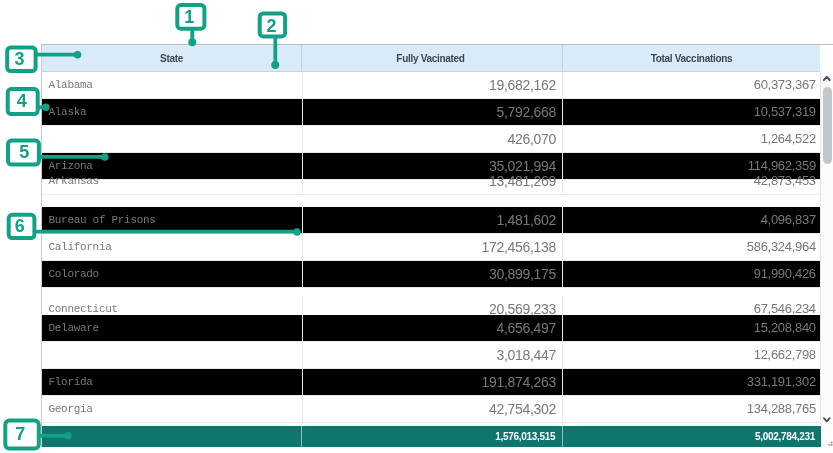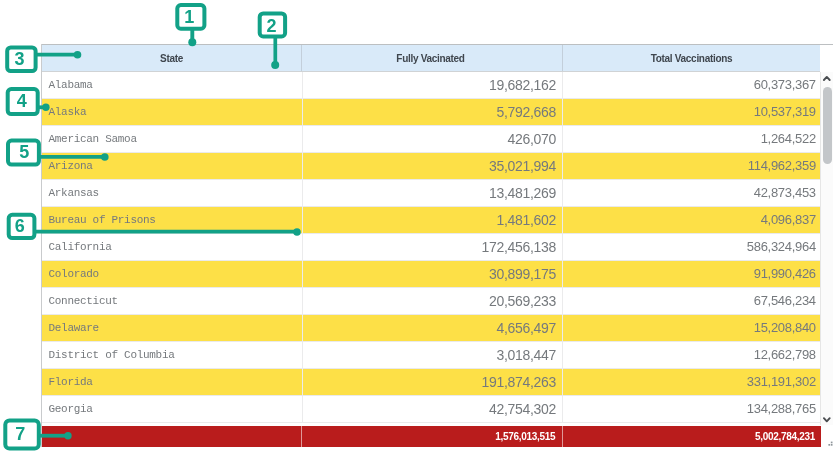--- a/index.html
+++ b/index.html
@@ -1,21 +1,21 @@
 <!DOCTYPE html>
 <html><head>
 <meta charset="utf-8">
 <style>
   html,body{margin:0;padding:0;}
   body{width:833px;height:453px;position:relative;background:#fff;
        font-family:"Liberation Sans",sans-serif;overflow:hidden;}
   .abs{position:absolute;}
   .row{position:absolute;left:42px;width:778px;height:27px;box-sizing:border-box;
        border-bottom:1px solid #eaeaeb;}
-  .row.alt{background:#fde047;}
+  .row.alt{background:#000000;}
   .cell1{position:absolute;left:6.5px;top:0;height:26px;line-height:26px;
          font-size:11px;color:#75797d;letter-spacing:-0.3px;font-family:Liberation Mono, monospace;}
   .num2{position:absolute;right:264px;top:0;height:26px;line-height:26px;
         font-size:14px;color:#75797d;letter-spacing:-0.3px;}
   .num3{position:absolute;right:4.2px;top:0;height:26px;line-height:26px;
         font-size:13px;color:#75797d;letter-spacing:-0.3px;}
   .vd1{position:absolute;left:259.5px;top:0;width:1px;height:27px;background:#ebebec;}
   .vd2{position:absolute;left:520px;top:0;width:1px;height:27px;background:#ebebec;}
   .hcell{position:absolute;top:0;height:26px;line-height:27px;text-align:center;
          font-size:10px;font-weight:700;color:#3f464e;letter-spacing:-0.3px;}
@@ -45,34 +45,33 @@
     <div class="vd2"></div>
   </div>
   <div class="row alt" style="top:99px">
     <div class="cell1">Alaska</div>
     <div class="num2">5,792,668</div>
     <div class="num3">10,537,319</div>
     <div class="vd1"></div>
     <div class="vd2"></div>
   </div>
   <div class="row" style="top:126px">
-    <div class="cell1">American Samoa</div>
     <div class="num2">426,070</div>
     <div class="num3">1,264,522</div>
     <div class="vd1"></div>
     <div class="vd2"></div>
   </div>
   <div class="row alt" style="top:153px">
     <div class="cell1">Arizona</div>
     <div class="num2">35,021,994</div>
     <div class="num3">114,962,359</div>
     <div class="vd1"></div>
     <div class="vd2"></div>
   </div>
-  <div class="row" style="top:180px">
+  <div class="row" style="top:168px">
     <div class="cell1">Arkansas</div>
     <div class="num2">13,481,269</div>
     <div class="num3">42,873,453</div>
     <div class="vd1"></div>
     <div class="vd2"></div>
   </div>
   <div class="row alt" style="top:207px">
     <div class="cell1">Bureau of Prisons</div>
     <div class="num2">1,481,602</div>
     <div class="num3">4,096,837</div>
@@ -86,36 +85,35 @@
     <div class="vd1"></div>
     <div class="vd2"></div>
   </div>
   <div class="row alt" style="top:261px">
     <div class="cell1">Colorado</div>
     <div class="num2">30,899,175</div>
     <div class="num3">91,990,426</div>
     <div class="vd1"></div>
     <div class="vd2"></div>
   </div>
-  <div class="row" style="top:288px">
+  <div class="row" style="top:296px">
     <div class="cell1">Connecticut</div>
     <div class="num2">20,569,233</div>
     <div class="num3">67,546,234</div>
     <div class="vd1"></div>
     <div class="vd2"></div>
   </div>
   <div class="row alt" style="top:315px">
     <div class="cell1">Delaware</div>
     <div class="num2">4,656,497</div>
     <div class="num3">15,208,840</div>
     <div class="vd1"></div>
     <div class="vd2"></div>
   </div>
   <div class="row" style="top:342px">
-    <div class="cell1">District of Columbia</div>
     <div class="num2">3,018,447</div>
     <div class="num3">12,662,798</div>
     <div class="vd1"></div>
     <div class="vd2"></div>
   </div>
   <div class="row alt" style="top:369px">
     <div class="cell1">Florida</div>
     <div class="num2">191,874,263</div>
     <div class="num3">331,191,302</div>
     <div class="vd1"></div>
@@ -125,21 +123,21 @@
     <div class="cell1">Georgia</div>
     <div class="num2">42,754,302</div>
     <div class="num3">134,288,765</div>
     <div class="vd1"></div>
     <div class="vd2"></div>
   </div>
 
   <div class="abs" style="left:820px;top:72px;width:13px;height:353px;background:#fbfbfb;border-left:1px solid #e6e6e6;box-sizing:border-box;"></div>
   <div class="abs" style="left:822.5px;top:87px;width:9px;height:77px;background:#c3c6c9;border-radius:4.5px;"></div>
 
-  <div class="abs" style="left:42px;top:426px;width:779px;height:21px;background:#b91c1c">
+  <div class="abs" style="left:42px;top:426px;width:779px;height:21px;background:#0f766e">
     <div class="abs" style="left:259px;top:0;width:1.2px;height:21px;background:rgba(255,255,255,0.55)"></div>
     <div class="abs" style="left:519.5px;top:0;width:1.2px;height:21px;background:rgba(255,255,255,0.55)"></div>
     <div class="abs" style="left:260px;width:253.3px;top:0;height:21px;line-height:22.5px;text-align:right;font-size:10px;font-weight:700;color:#fff;letter-spacing:-0.3px;">1,576,013,515</div>
     <div class="abs" style="left:521px;width:252px;top:0;height:15px;line-height:22.5px;text-align:right;font-size:10px;font-weight:700;color:#fff;letter-spacing:-0.3px;">5,002,784,231</div>
   </div>
 
   <svg class="abs" style="left:0;top:0;" width="833" height="453" viewBox="0 0 833 453">
     <g stroke="#12a187" fill="none" stroke-width="3.8">
       <line x1="192.3" y1="30" x2="192.3" y2="41" stroke-width="3.9"></line>
       <line x1="275.3" y1="38" x2="275.3" y2="63.5" stroke-width="3.7"></line>

